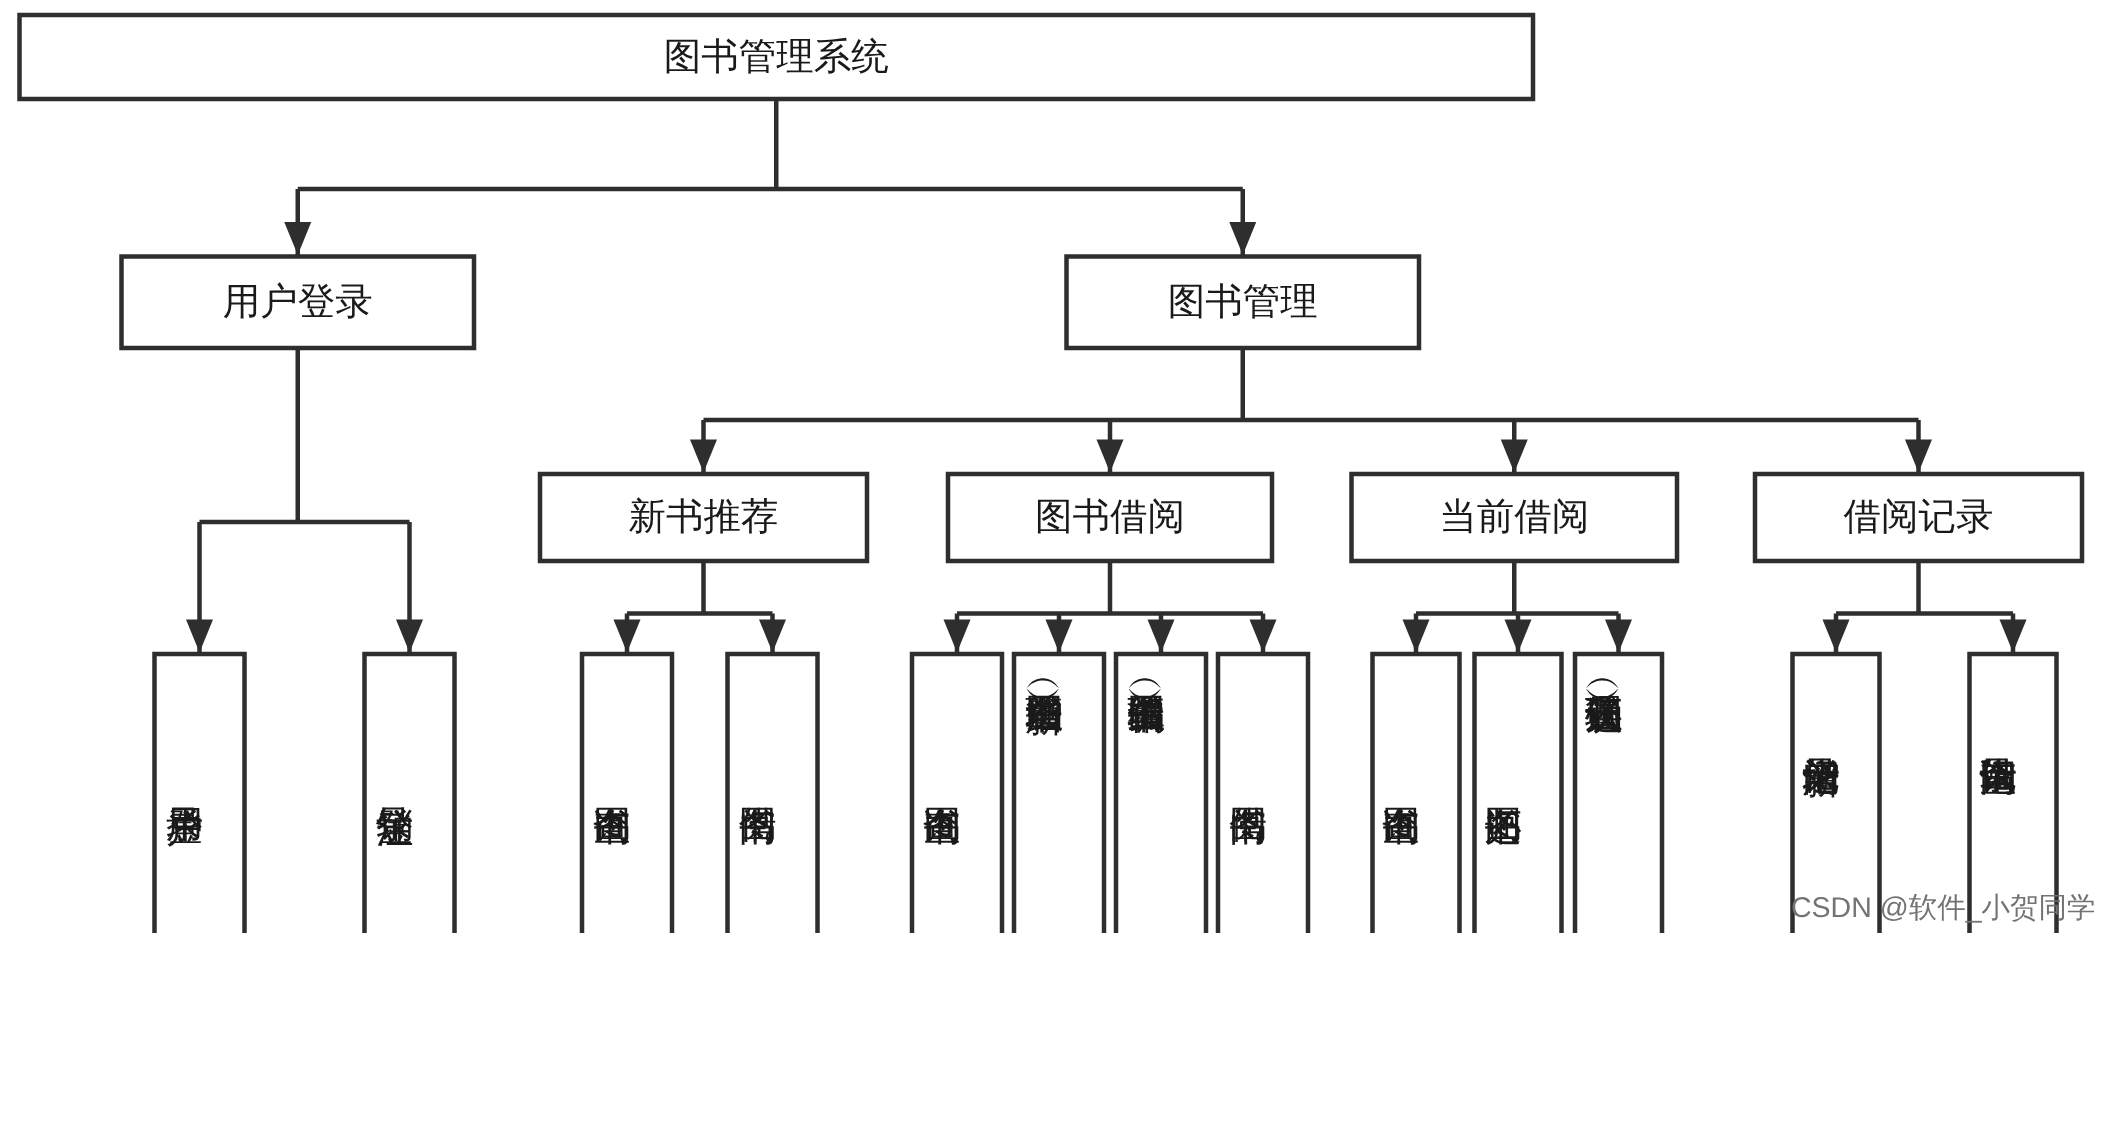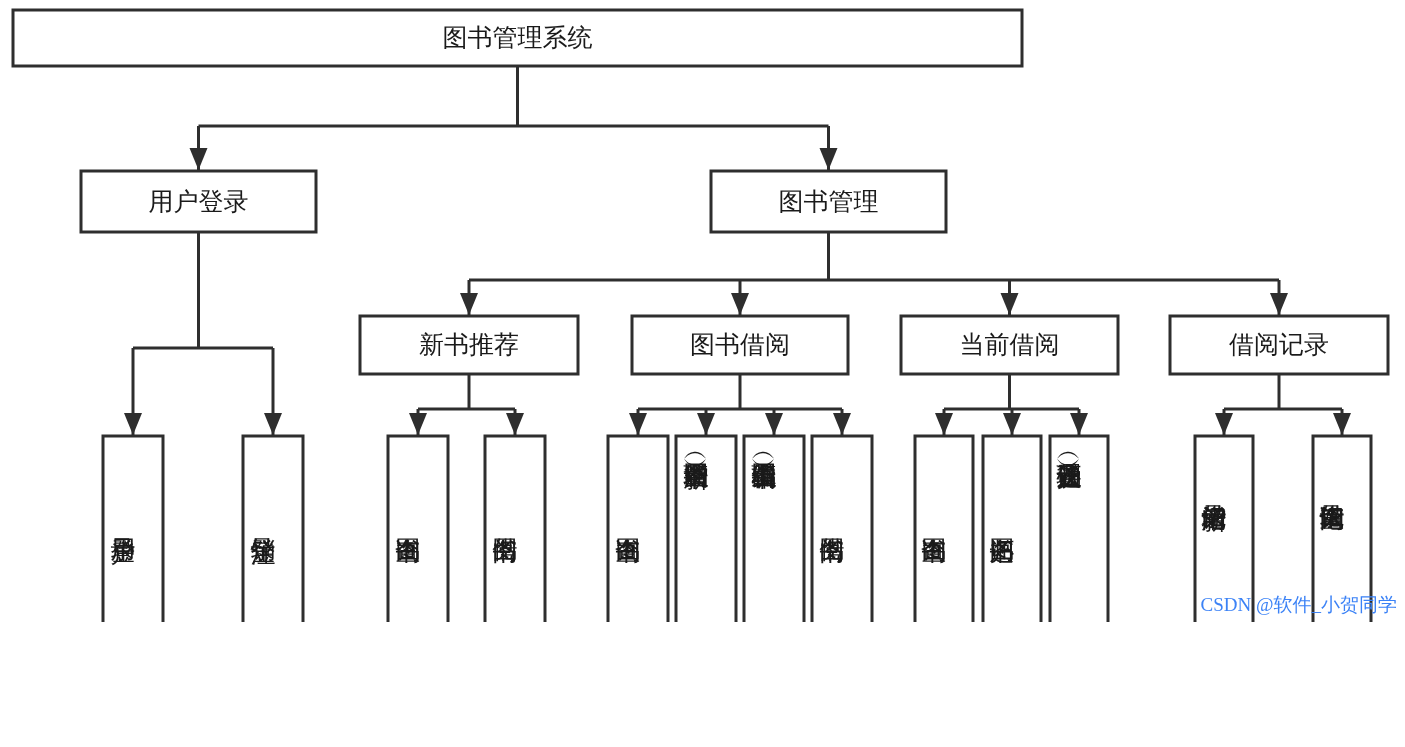--- a/index.html
+++ b/index.html
@@ -52,23 +52,23 @@
     fill: #1a1a1a;
     writing-mode: vertical-rl;
     text-orientation: upright;
     dominant-baseline: hanging;
     text-anchor: middle;
   }
   .watermark-text {
     position: absolute;
     right: 8px;
     bottom: 4px;
-    font-family: Liberation Serif, serif;
+    font-family: Liberation Sans, sans-serif;
     font-size: 19px;
-    color: #3b82f6;
+    color: #737373;
     white-space: nowrap;
     pointer-events: none;
     margin-left: 39px;
   }
 </style>
 </head>
 <body>
 
 <div id="diagram-root">
   <svg id="tree-svg" viewBox="0 0 1405 747">

